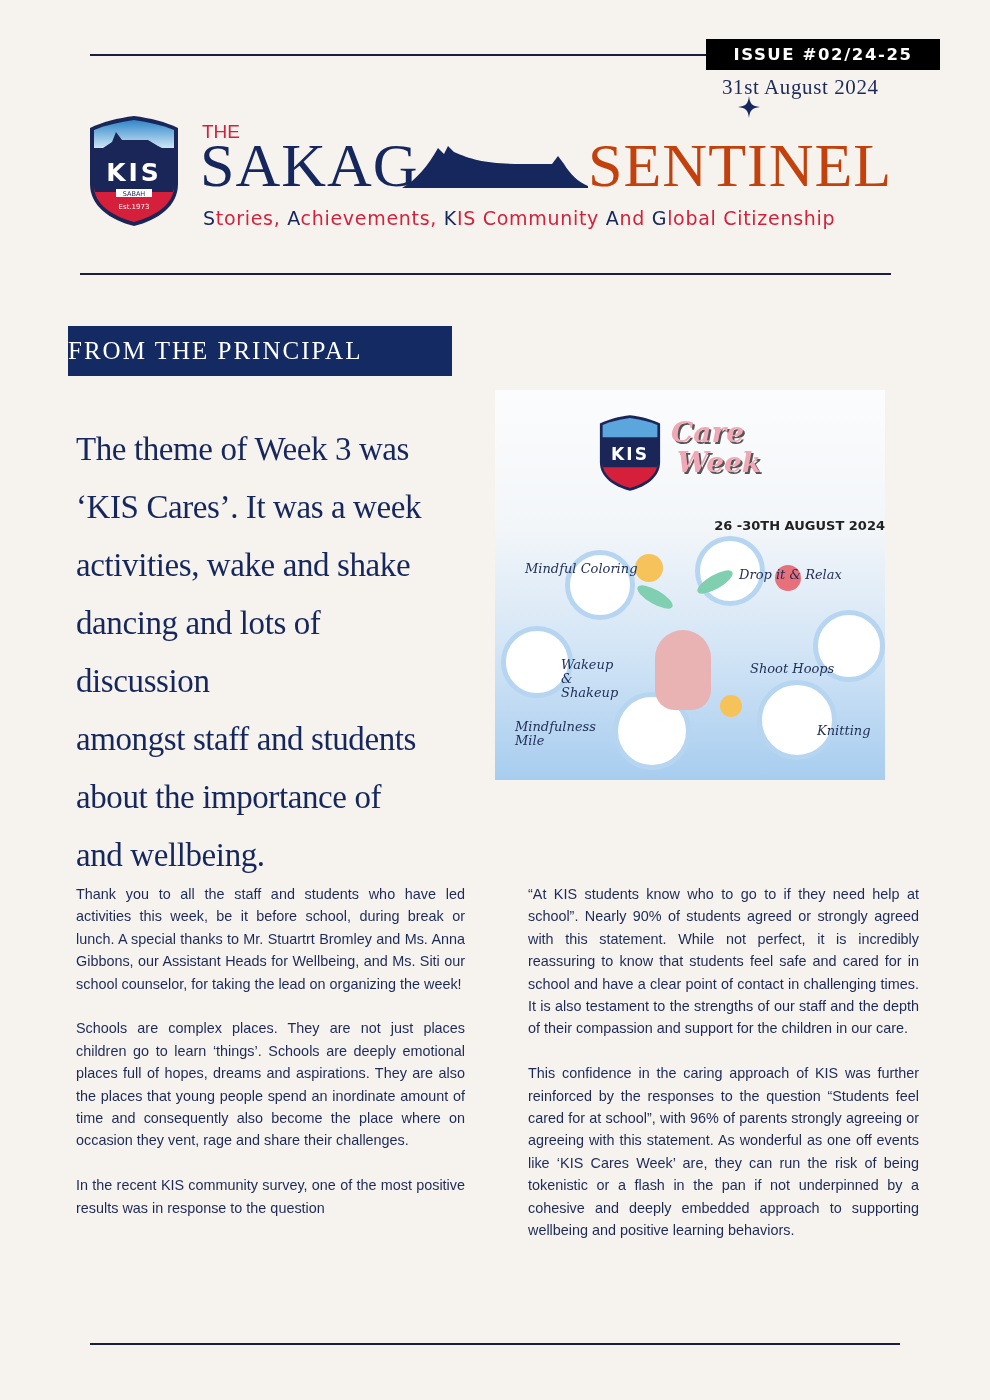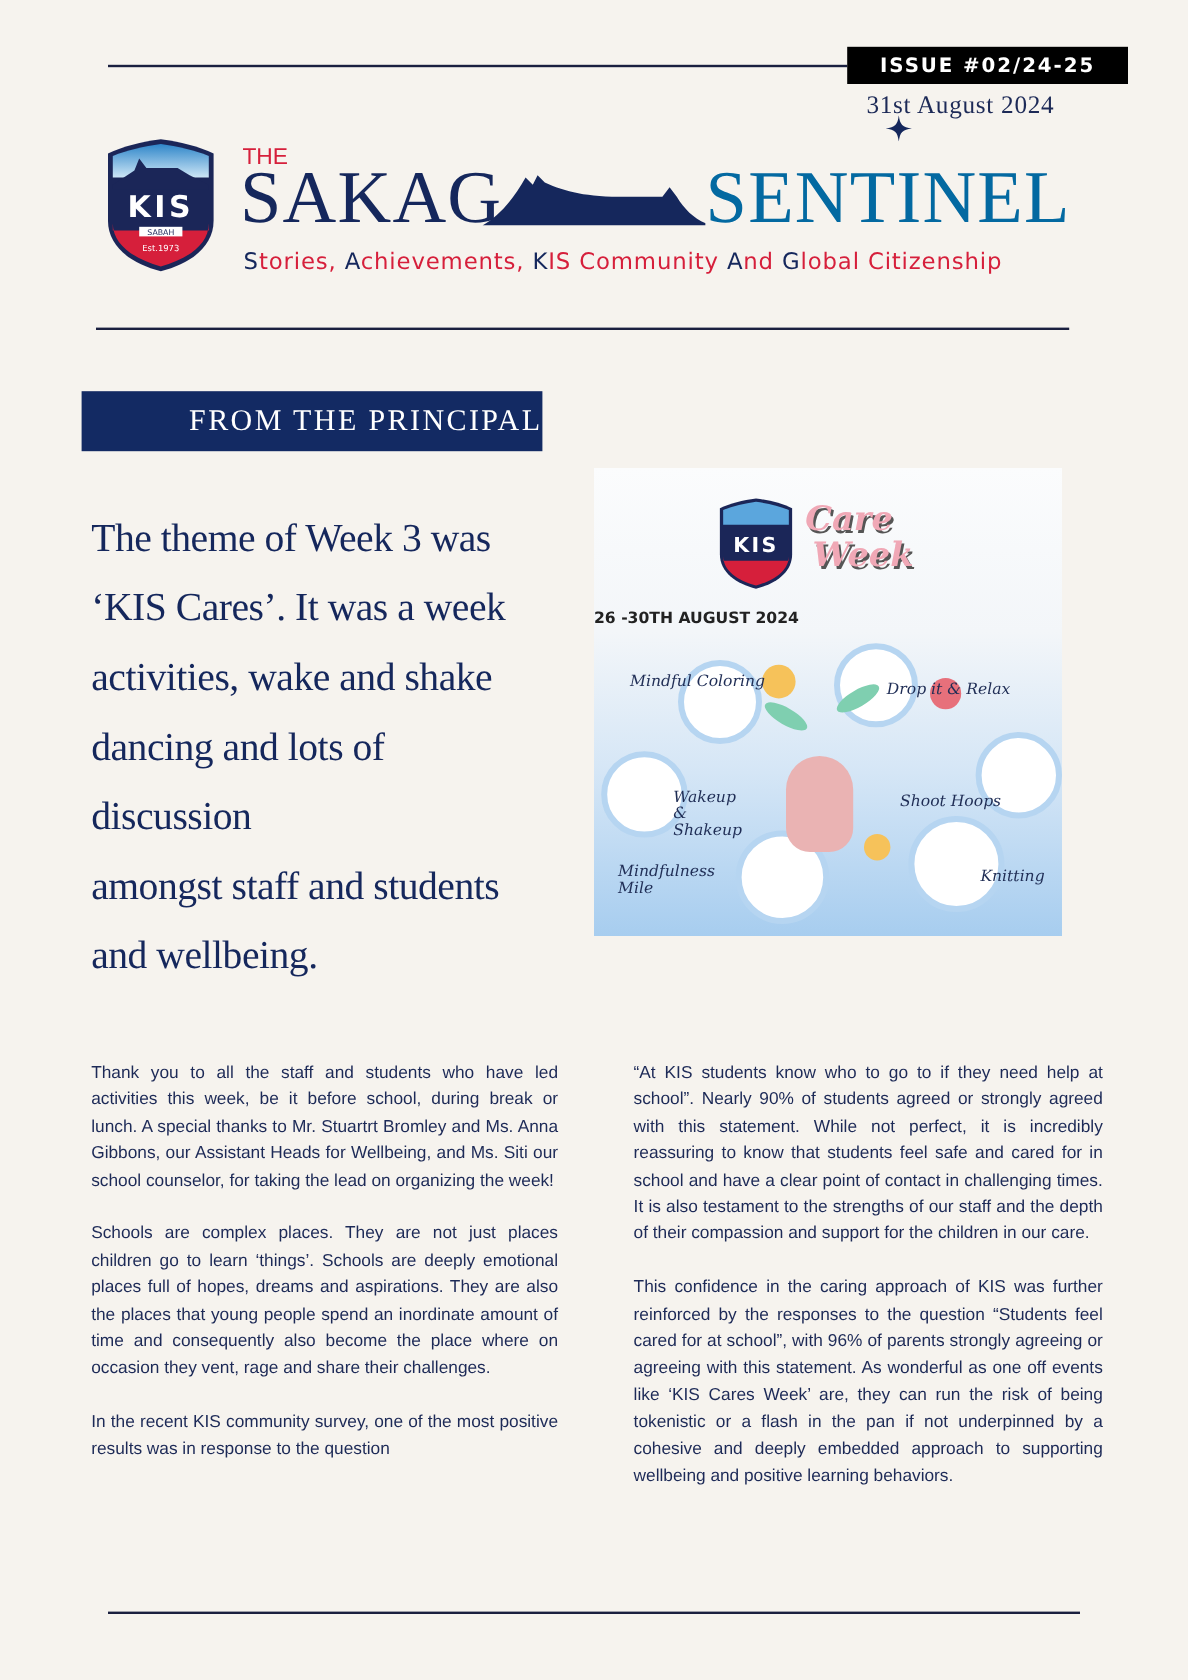--- a/index.html
+++ b/index.html
@@ -21,45 +21,45 @@
   }
   .star-icon { left: 738px; top: 96px; width: 22px; height: 22px; }
   .crest { left: 88px; top: 114px; width: 92px; height: 114px; }
   .the-label { left: 202px; top: 121px; color: #d61f3b; font-size: 19px; font-family: "Liberation Sans", sans-serif; }
   .masthead-left {
     left: 200px; top: 130px; font-family: "Liberation Serif", serif;
     font-size: 62px; color: #15275c; letter-spacing: 1px; line-height: 70px;
   }
   .masthead-right {
     left: 588px; top: 130px; font-family: "Liberation Serif", serif;
-    font-size: 62px; color: #0369a1; letter-spacing: 1px; line-height: 70px;
+    font-size: 62px; color: #c2410c; letter-spacing: 1px; line-height: 70px;
   }
   .mountain-icon { left: 402px; top: 142px; width: 186px; height: 46px; }
   .tagline {
     left: 203px; top: 207px; font-size: 20.5px; color: #d61f3b; letter-spacing: 0.7px;
     font-family: "DejaVu Sans", sans-serif; font-size: 19px;
   }
   .tagline .init { color: #15275c; }
   .section-tab {
     left: 68px; top: 326px; width: 384px; height: 50px; background: #132a63;
     color: #fff; font-family: "Liberation Serif", serif; font-size: 25px;
-    letter-spacing: 2px; line-height: 50px; text-align: right;
+    letter-spacing: 2px; line-height: 50px; text-align: left;
   }
   .lead {
     left: 76px; top: 412px; width: 420px; font-family: "Liberation Serif", serif;
     font-size: 33px; line-height: 41px; color: #15275c; letter-spacing: -0.4px;
   }
   .lead span { display: block; white-space: nowrap; margin-top: 17px; }
   .poster {
     left: 495px; top: 390px; width: 390px; height: 390px;
     background: linear-gradient(180deg, #fbfcfd 0%, #f3f6f9 35%, #d5e6f6 65%, #a7cdef 100%);
     overflow: hidden;
   }
   .poster-date {
-    position: absolute; left: 0; width: 100%; top: 118px; text-align: left;
+    position: absolute; left: 0; width: 100%; top: 128px; text-align: right;
     font-family: "DejaVu Sans", sans-serif; font-weight: bold; font-size: 13px; color: #222;
   }
   .care-title {
     position: absolute; left: 176px; top: 28px; font-family: "DejaVu Serif", serif;
     font-weight: bold; font-style: italic; font-size: 28px; line-height: 30px;
     color: #f0a8b6; text-shadow: 2px 2px 0 #555;
   }
   .activity {
     position: absolute; font-family: "DejaVu Serif", serif; font-style: italic;
     font-size: 13px; color: #1f2d55; line-height: 14px;
@@ -114,20 +114,21 @@
 
 <div class="abs section-tab">FROM THE PRINCIPAL</div>
 
 <div class="abs lead">
   <span>The theme of Week 3 was</span>
   <span>‘KIS Cares’. It was a week</span>
   <span>activities, wake and shake</span>
   <span>dancing and lots of</span>
   <span>discussion</span>
   <span>amongst staff and students</span>
+  <span>about the importance of</span>
   <span>and wellbeing.</span>
 </div>
 
 <div class="abs poster">
   <svg style="position:absolute; left:103px; top:24px;" width="64" height="78" viewBox="0 0 92 114">
     <path d="M46 2 C62 4 78 8 90 14 L90 70 C90 92 70 106 46 112 C22 106 2 92 2 70 L2 14 C14 8 30 4 46 2Z" fill="#1b2658"></path>
     <path d="M46 6 C60 8 74 11 86 16 L86 34 L6 34 L6 16 C18 11 32 8 46 6Z" fill="#5ba6dd"></path>
     <path d="M6 78 L86 78 L86 72 C86 90 68 102 46 108 C24 102 6 90 6 72Z" fill="#d61f3b"></path>
     <text x="46" y="67" font-size="25" font-weight="bold" text-anchor="middle" fill="#fff" font-family="DejaVu Sans, sans-serif" letter-spacing="3">KIS</text>
   </svg>

